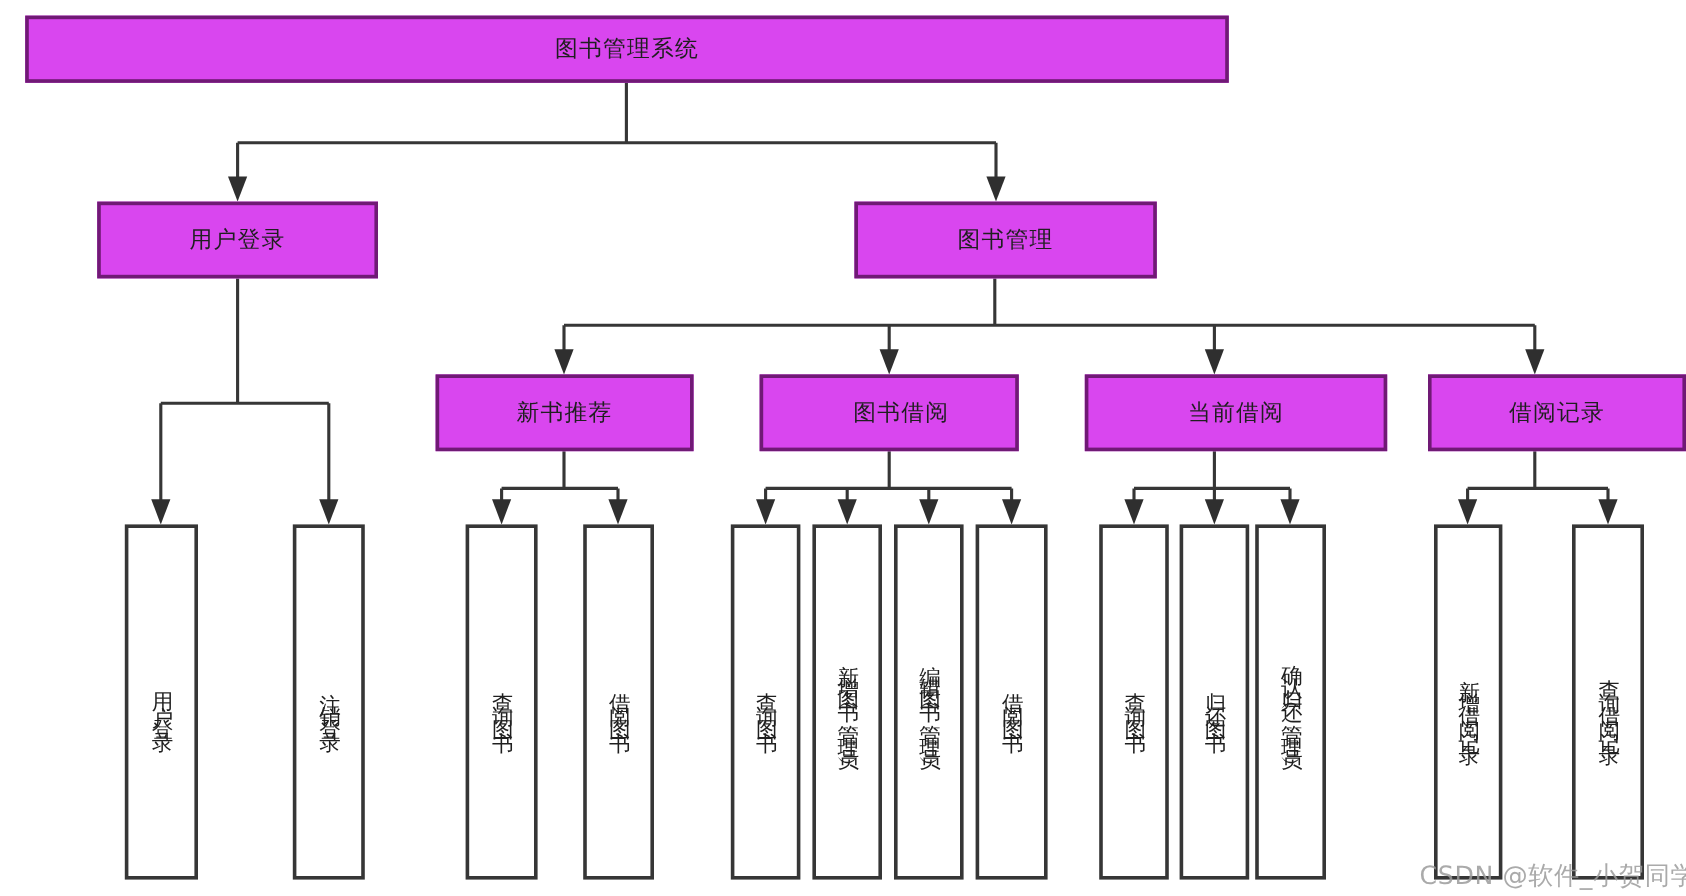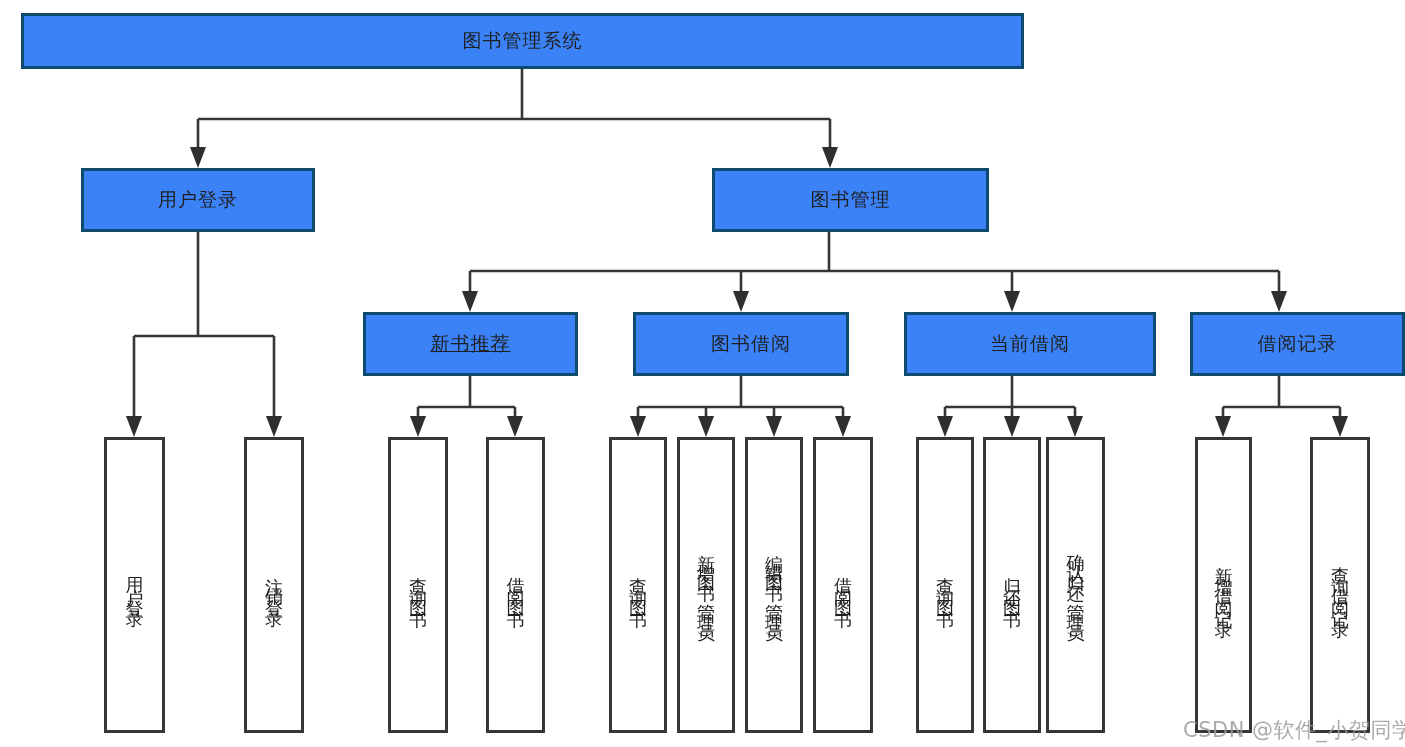--- a/index.html
+++ b/index.html
@@ -19,34 +19,34 @@
   .wires {
     position: absolute;
     left: 0;
     top: 0;
     width: 1405px;
     height: 747px;
   }
   .box {
     position: absolute;
     box-sizing: border-box;
-    background: #3b82f6;
-    border: 3px solid #0c4a6e;
+    background: #d946ef;
+    border: 3px solid #701a75;
     display: flex;
     align-items: center;
     justify-content: center;
     font-size: 19px;
     letter-spacing: 1px;
     white-space: nowrap;
   }
   .root-box   { left: 21px;  top: 13px;  width: 1003px; height: 56px; }
   .lv2-user   { left: 81px;  top: 168px; width: 234px;  height: 64px; }
-  .lv2-book   { left: 712px; top: 168px; width: 277px;  height: 64px; }
+  .lv2-book   { left: 712px; top: 168px; width: 252px;  height: 64px; }
   .lv3        { top: 312px; height: 64px; }
-  .lv3-newrec { left: 363px;  width: 215px; text-decoration: underline; }
+  .lv3-newrec { left: 363px;  width: 215px; }
   .lv3-borrow { left: 633px;  width: 216px; padding-left: 20px; }
   .lv3-cur    { left: 904px;  width: 252px; }
   .lv3-rec    { left: 1172px; width: 215px; margin-left: 18px; }
   .leaf {
     position: absolute;
     top: 437px;
     height: 296px;
     box-sizing: border-box;
     background: #ffffff;
     border: 3px solid #363636;

